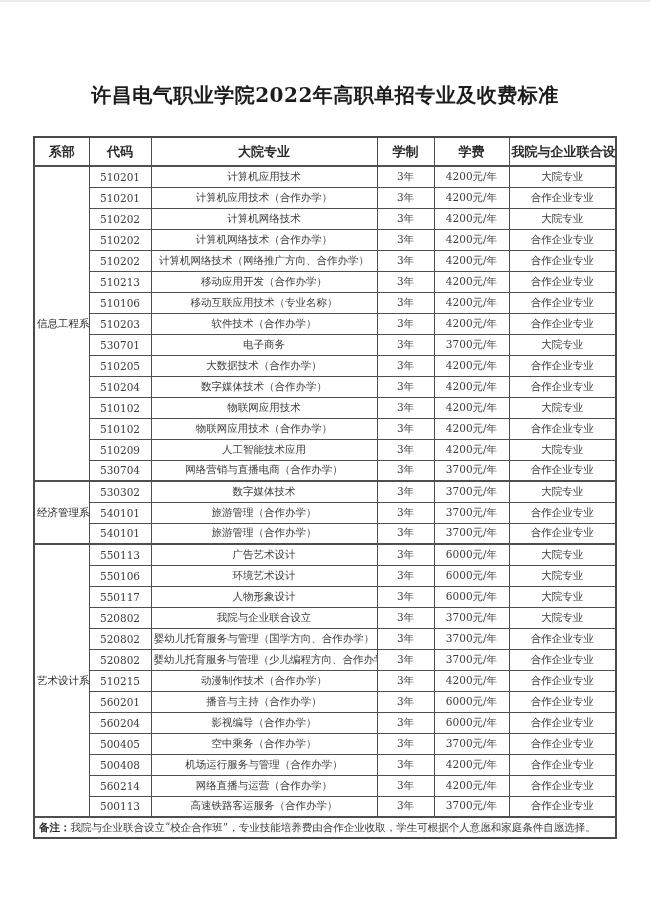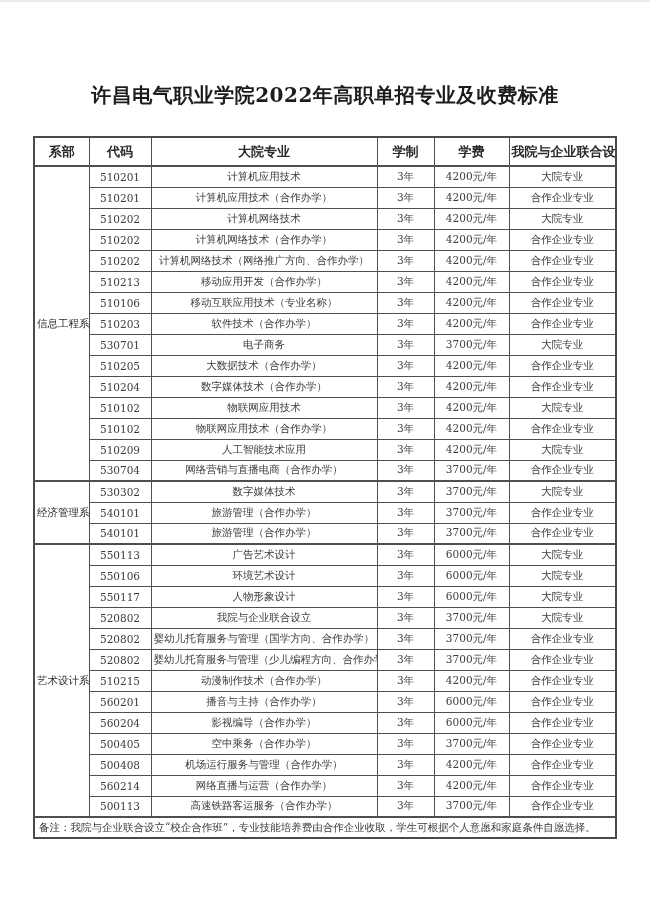--- a/index.html
+++ b/index.html
@@ -64,21 +64,21 @@
     padding: 0 1px;
   }
   .note-row td {
     text-align: left;
     height: 21px;
     padding: 2px 4px;
     border-top-width: 2px;
     white-space: normal;
     font-size: 10.5px;
   }
-  .note-label { font-weight: normal; color: #2a2a2a; }
+  .note-label { font-weight: bold; color: #2a2a2a; }
 </style>
 </head>
 <body>
 
 <div class="top-strip"></div>
 
 <div class="page">
 
   <h1 class="doc-title">许昌电气职业学院2022年高职单招专业及收费标准</h1>
 

